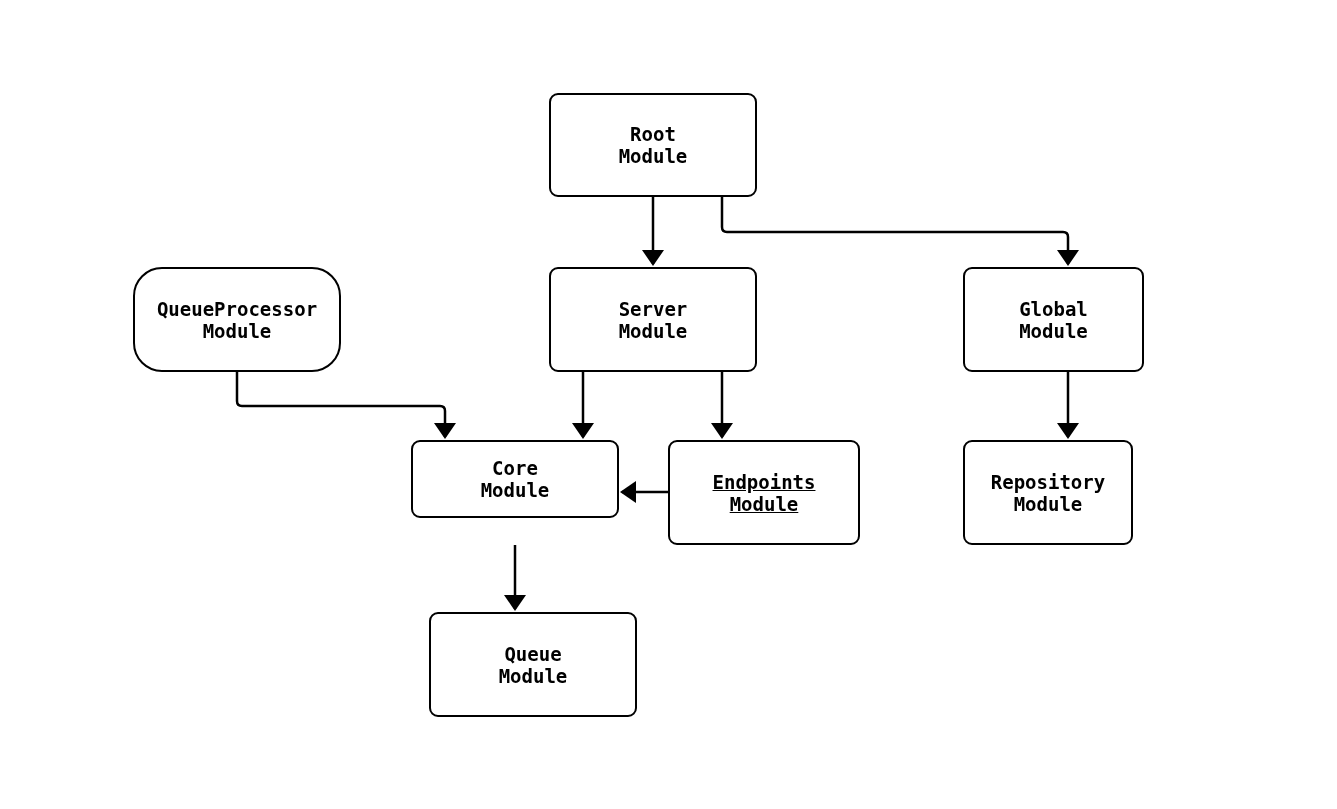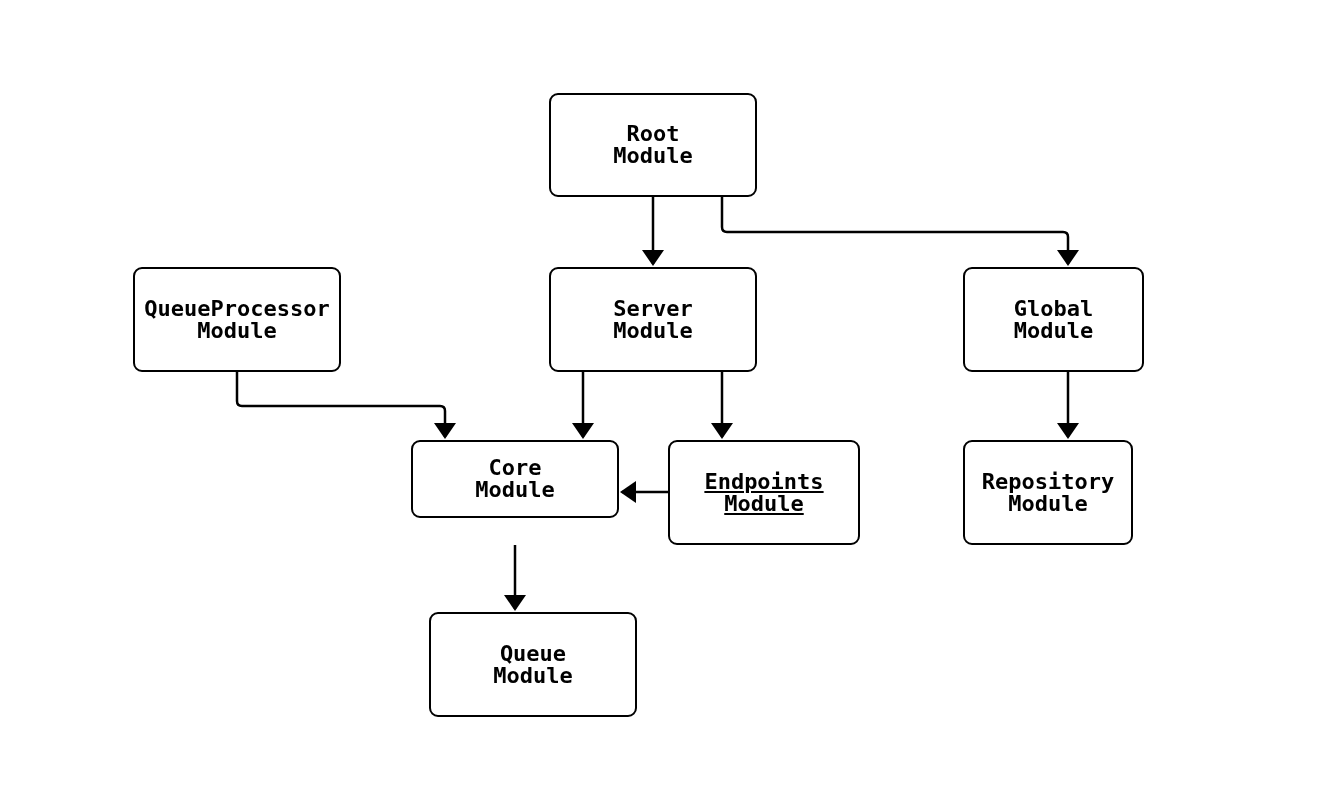--- a/index.html
+++ b/index.html
@@ -32,21 +32,21 @@
     background: #ffffff;
     border: 2.5px solid #000000;
     border-radius: 9px;
     display: flex;
     align-items: center;
     justify-content: center;
   }
   .node-label {
     font-family: "DejaVu Sans Mono", monospace;
     font-weight: bold;
-    font-size: 22px;
+    font-size: 19px;
     line-height: 22px;
     color: #000000;
     text-align: center;
     white-space: pre-line;
   }
 </style>
 </head>
 <body>
 
 <div class="canvas">
@@ -65,21 +65,21 @@
     <path class="edge" d="M688,492 L622,492" marker-end="url(#arrowhead)"></path>
     <path class="edge" d="M1068,372 L1068,437" marker-end="url(#arrowhead)"></path>
     <path class="edge" d="M515,545 L515,609" marker-end="url(#arrowhead)"></path>
   </svg>
 
   <div class="node" style="left:549px; top:93px; width:208px; height:104px;">
     <span class="node-label">Root
 Module</span>
   </div>
 
-  <div class="node" style="left:133px; top:267px; width:208px; height:105px;">
+  <div class="node" style="left:133px; top:267px; width:208px; height:105px;border-radius:29px;">
     <span class="node-label">QueueProcessor
 Module</span>
   </div>
 
   <div class="node" style="left:549px; top:267px; width:208px; height:105px;">
     <span class="node-label">Server
 Module</span>
   </div>
 
   <div class="node" style="left:963px; top:267px; width:181px; height:105px;">

